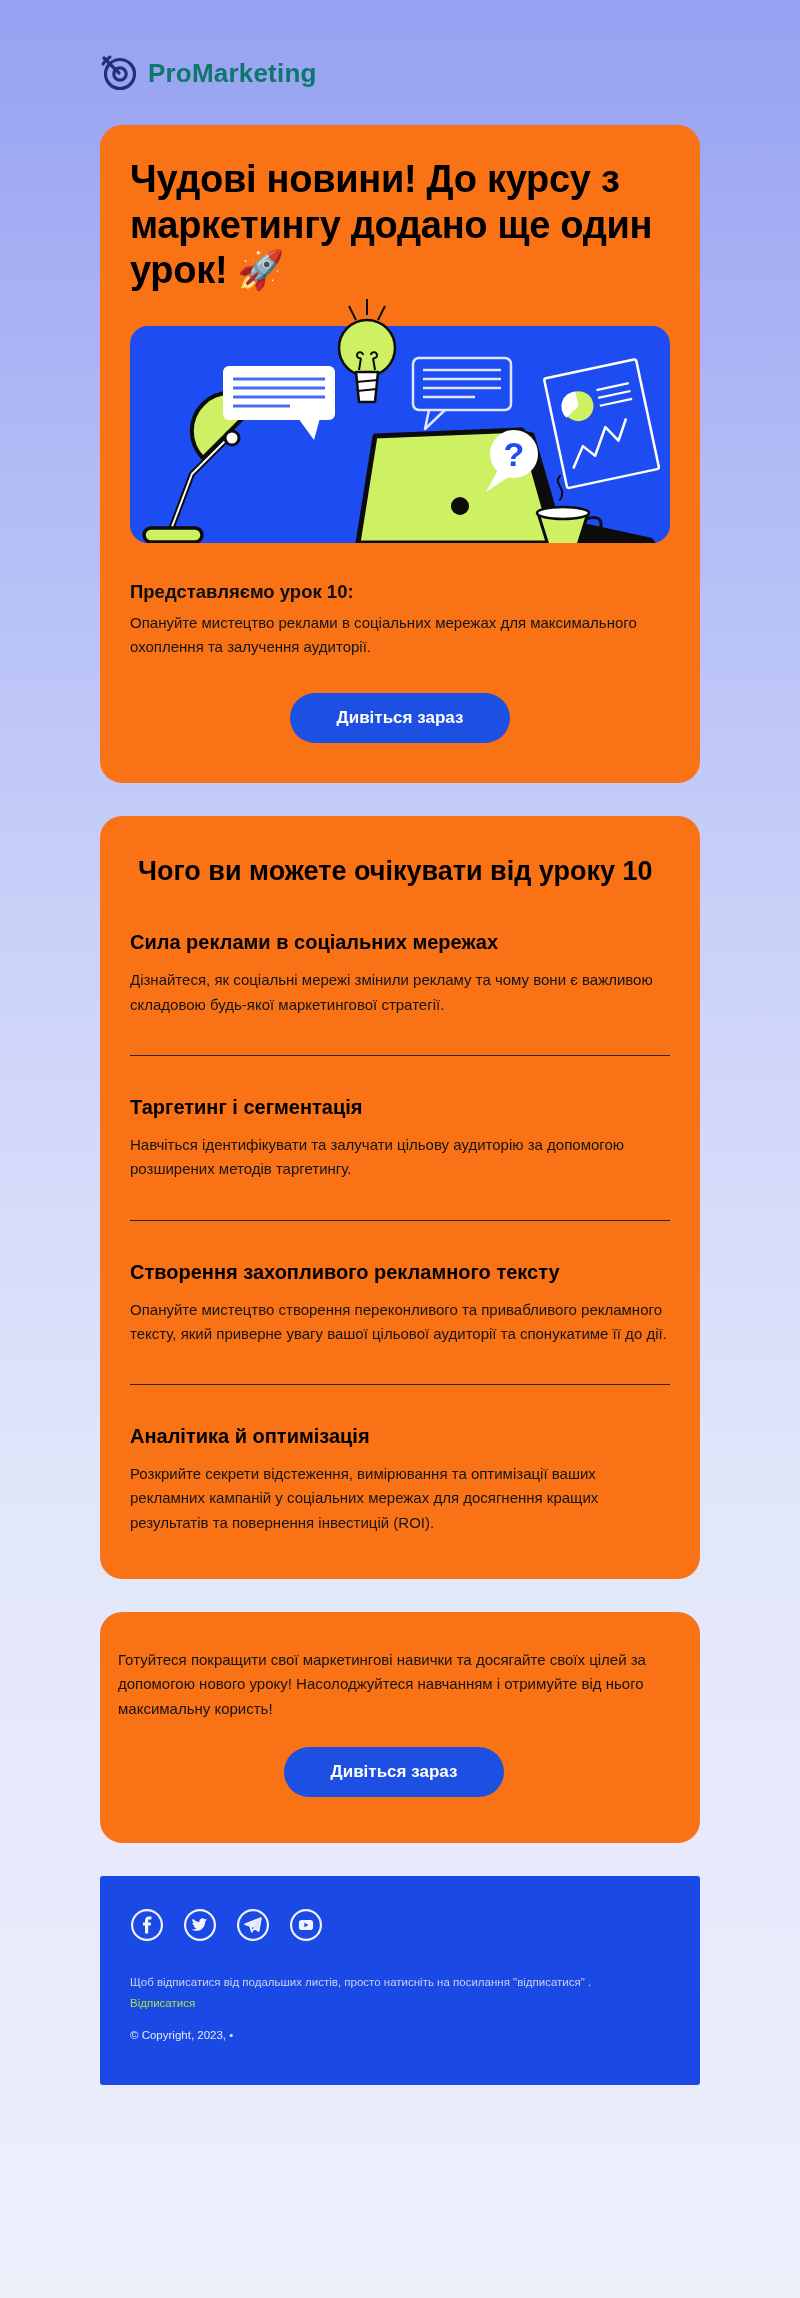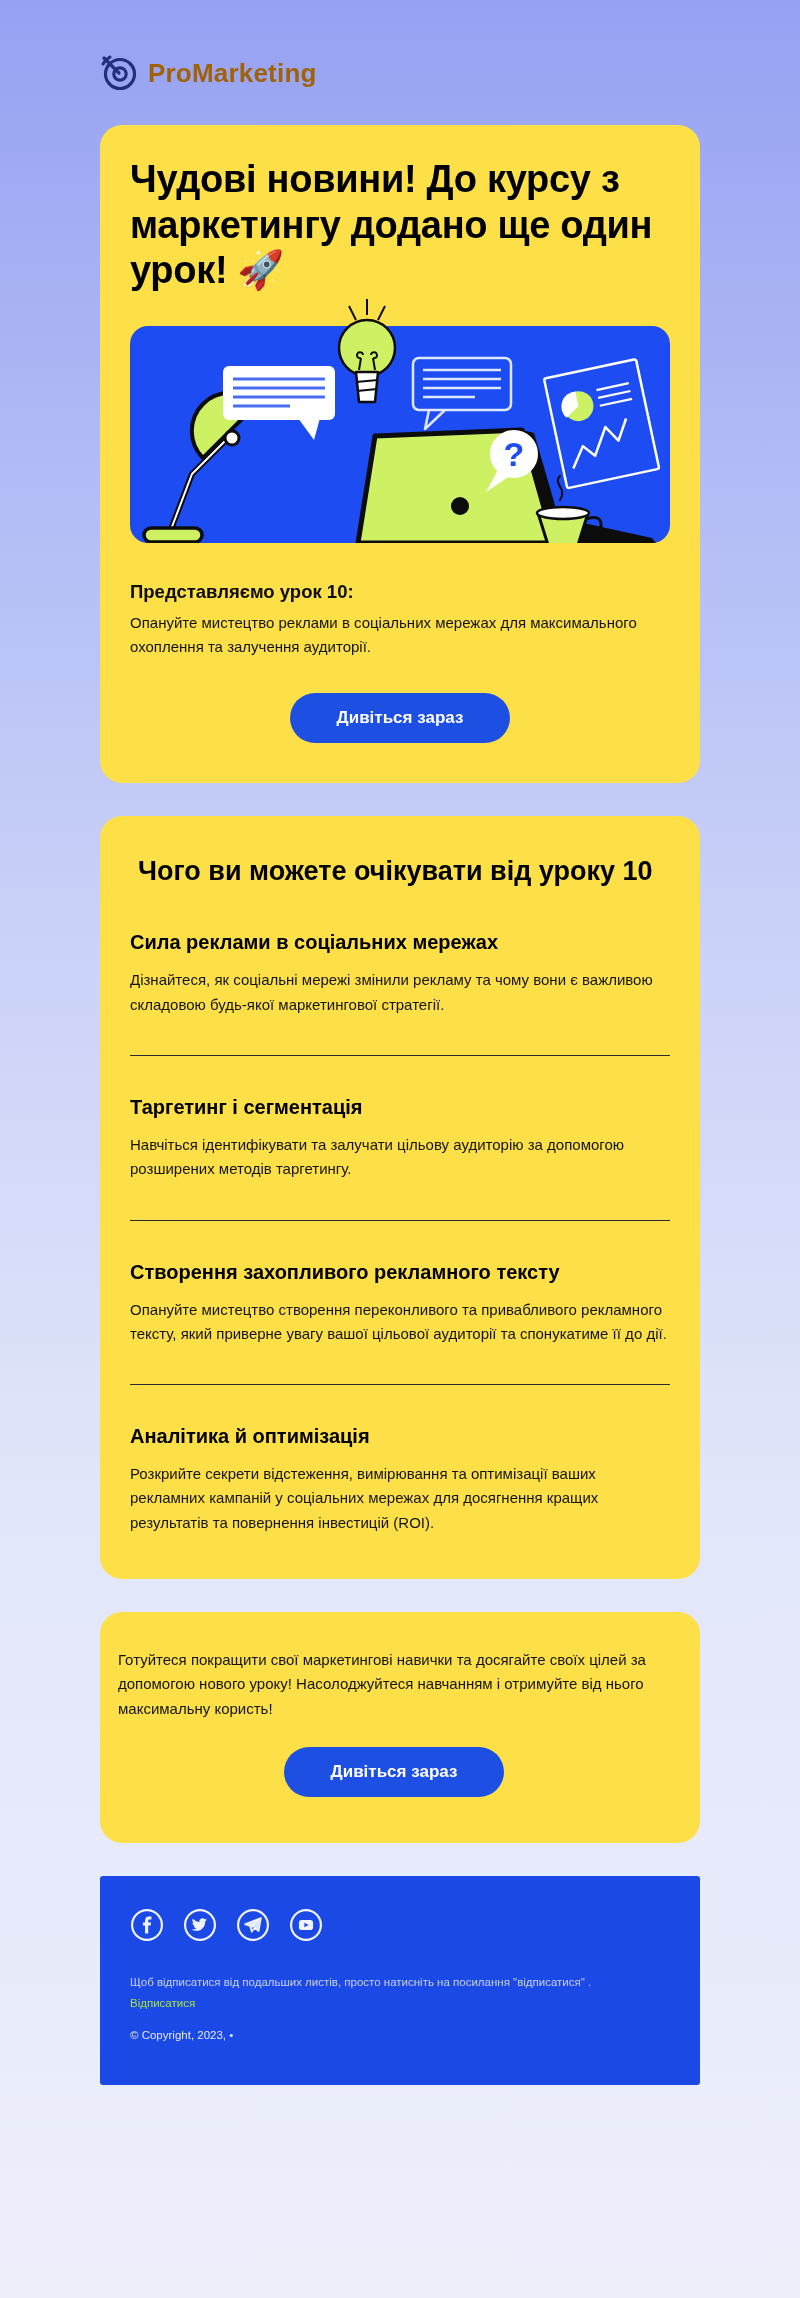--- a/index.html
+++ b/index.html
@@ -5,23 +5,23 @@
   html,body{margin:0;padding:0;}
   body{
     width:800px;min-height:2298px;
     background:linear-gradient(180deg,#96a1f2 0%,#aeb8f5 18%,#c9d1f8 40%,#e2e6fa 65%,#edeffb 100%);
     font-family:"Liberation Sans", sans-serif;
     -webkit-font-smoothing:antialiased;
   }
   .page{width:600px;margin:0 auto;padding-top:54px;}
   .brand{display:flex;align-items:center;gap:10px;margin:0 0 33px 0;}
   .brand svg{display:block;}
-  .brand-name{font-size:26px;font-weight:bold;color:#a16207;letter-spacing:.2px;}
+  .brand-name{font-size:26px;font-weight:bold;color:#0f766e;letter-spacing:.2px;}
   .card{
-    background:#fde047;border-radius:22px;margin:0 0 33px 0;
+    background:#f97316;border-radius:22px;margin:0 0 33px 0;
     padding:32px 30px 40px 30px;box-sizing:border-box;color:#0d0d0d;
   }
   h1{font-size:38px;line-height:1.2;margin:0 0 32px 0;color:#000;font-weight:bold;letter-spacing:-.3px;}
   .illu-wrap{margin:0 0 38px 0;}
   .illu{overflow:visible;display:block;}
   .lesson-label{font-size:18.5px;font-weight:bold;margin:0 0 8px 0;}
   .body-text{font-size:15px;line-height:1.62;margin:0;color:#141414;}
   .btn-row{display:flex;justify-content:center;margin-top:34px;}
   .btn{
     background:#1d50e2;color:#fff;font-weight:bold;font-size:17px;

